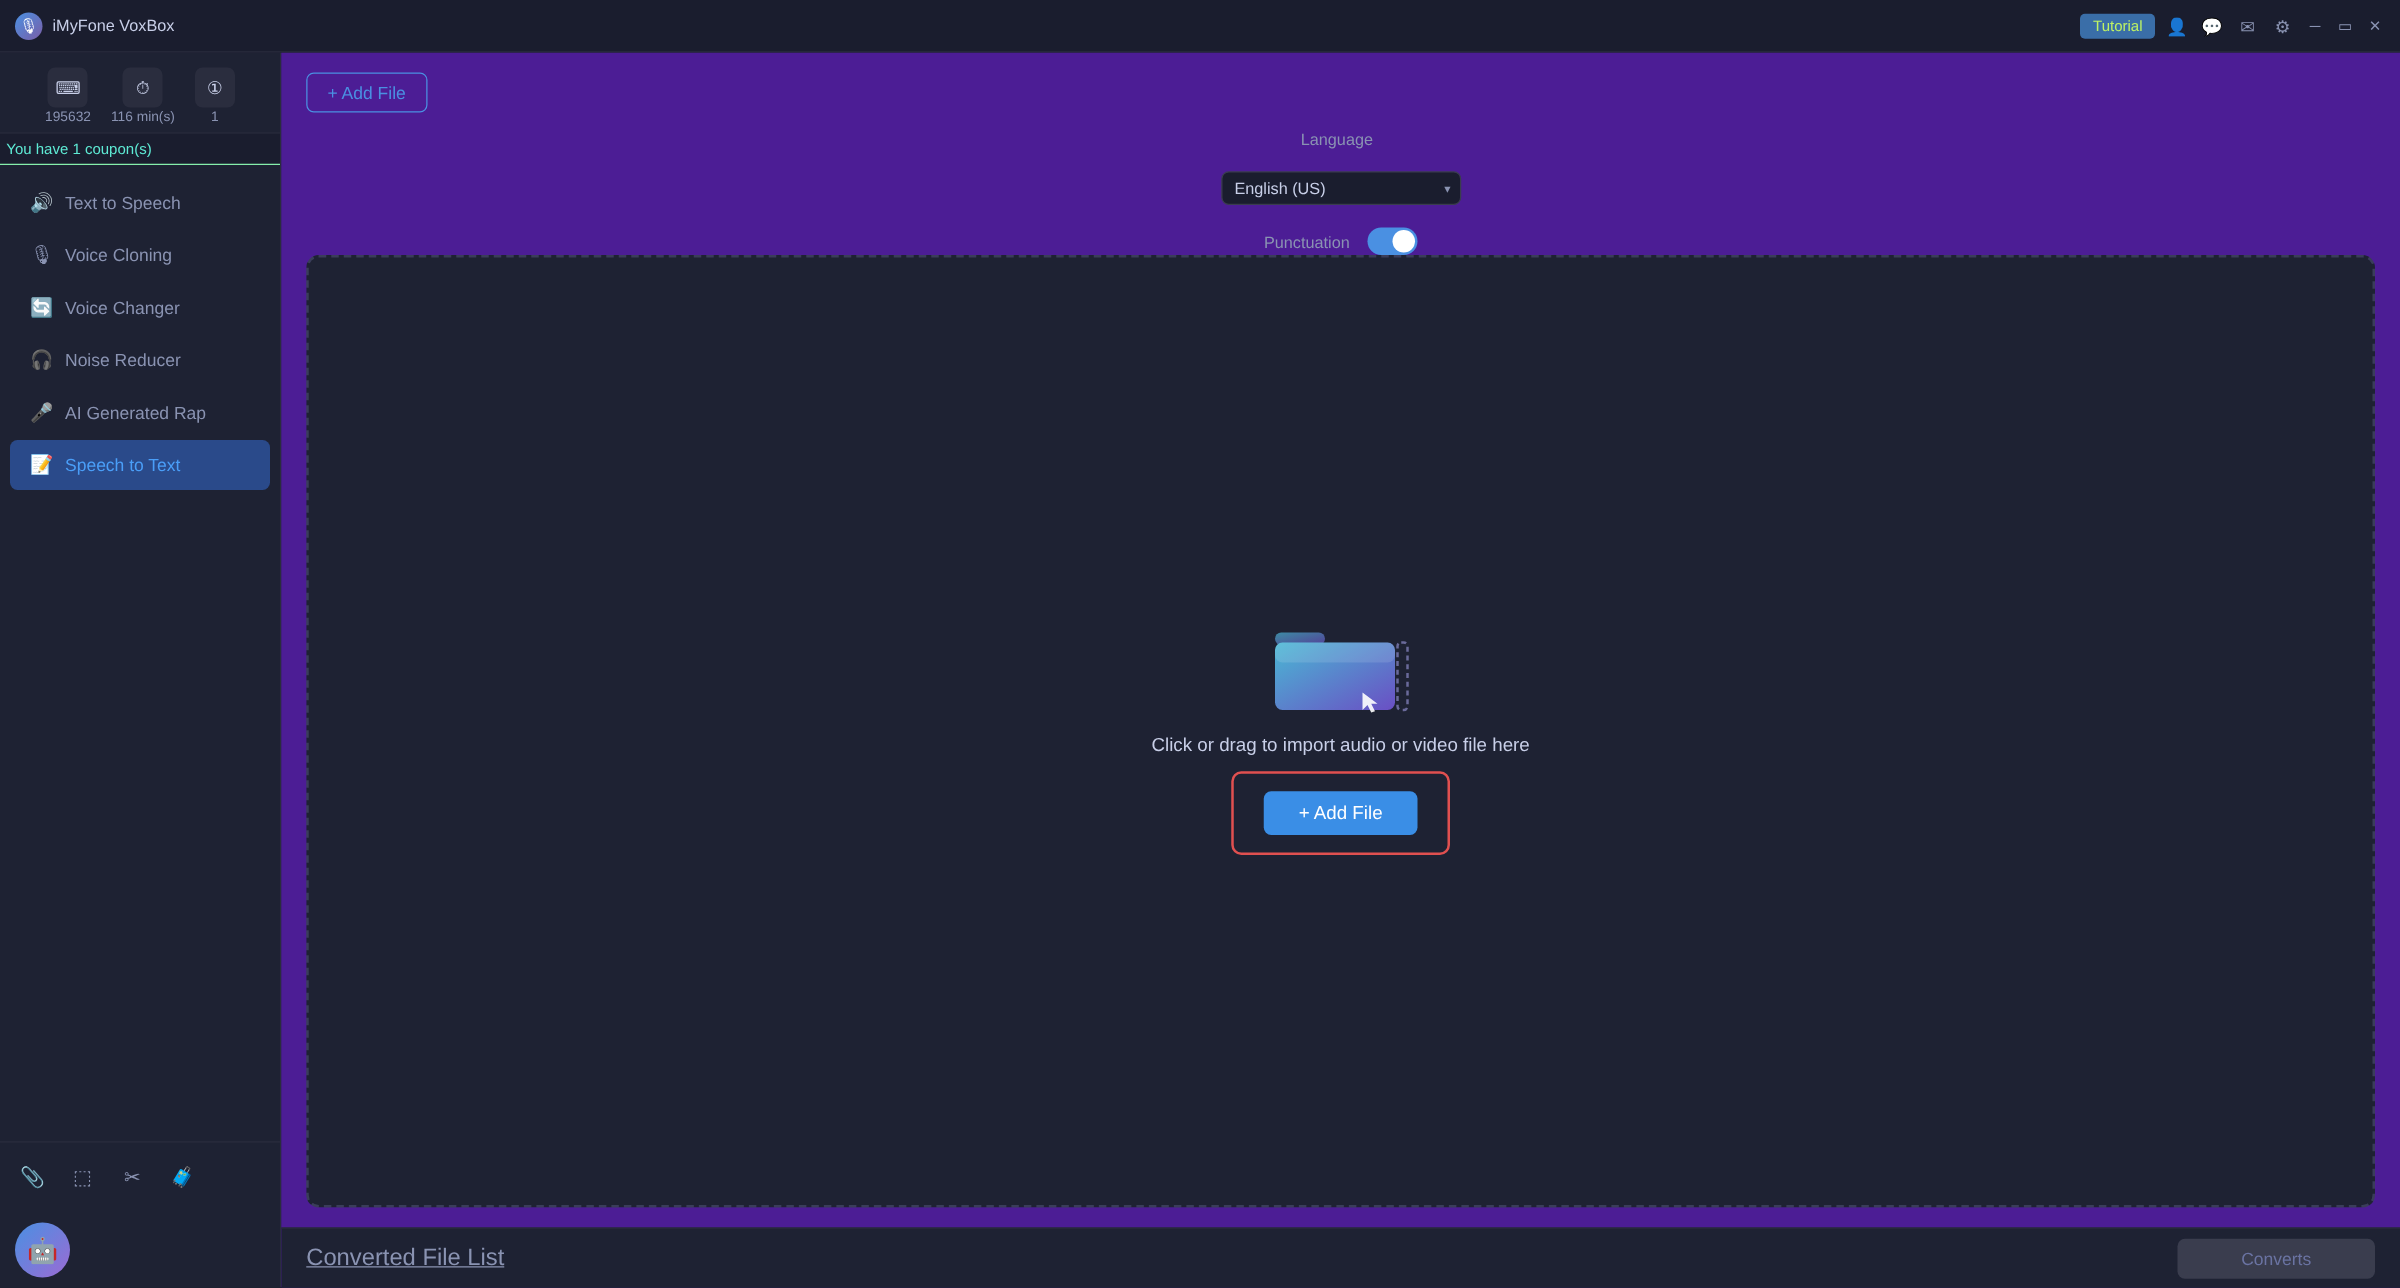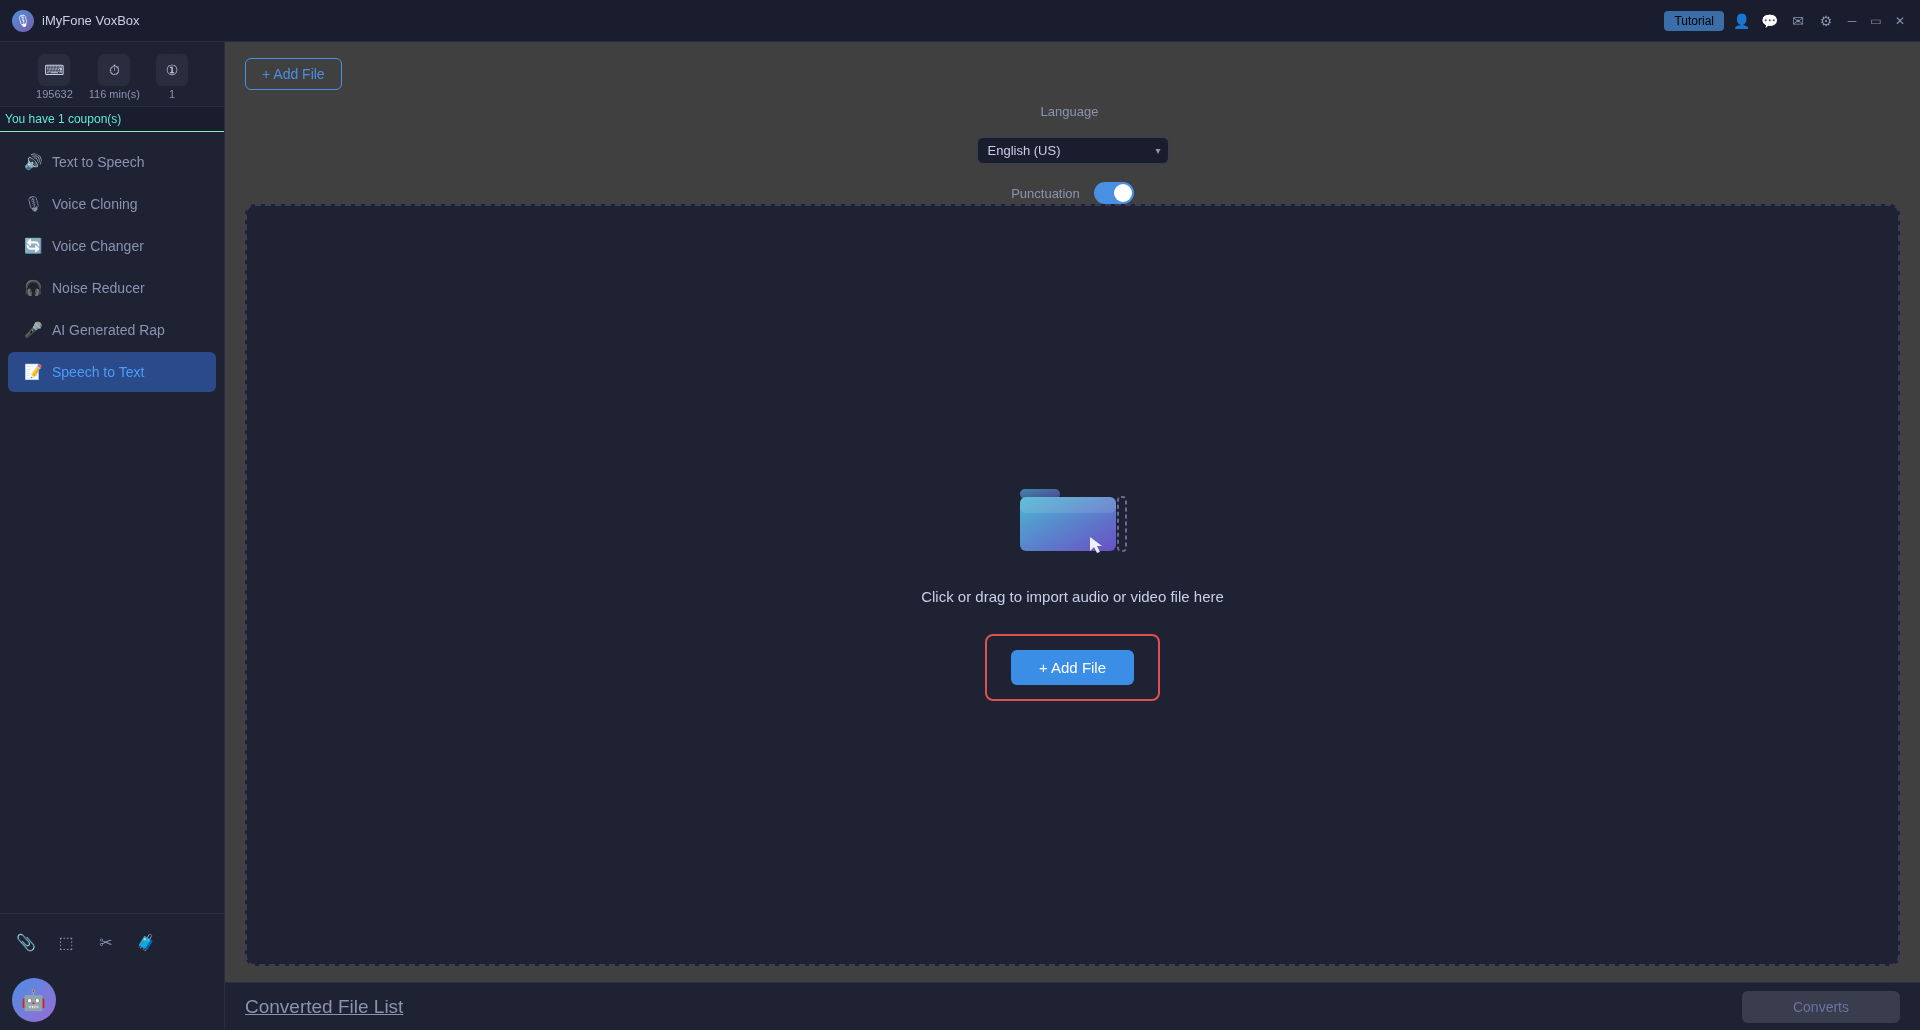--- a/index.html
+++ b/index.html
@@ -42,21 +42,21 @@
       color: #c8cfe8;
       flex: 1;
     }
     .title-bar-controls {
       display: flex;
       align-items: center;
       gap: 8px;
     }
     .tutorial-btn {
       background: #3a6ea8;
-      color: #000000;
+      color: #bef264;
       border: none;
       border-radius: 4px;
       padding: 3px 10px;
       font-size: 12px;
       cursor: pointer;
     }
     .title-icon {
       width: 20px;
       height: 20px;
       display: flex;
@@ -192,21 +192,21 @@
       align-items: center;
       justify-content: center;
       font-size: 20px;
     }
 
     
     .content-area {
       flex: 1;
       display: flex;
       flex-direction: column;
-      background: #404040;
+      background: #4c1d95;
       overflow: hidden;
     }
     .content-main {
       flex: 1;
       padding: 16px 20px;
       display: flex;
       flex-direction: column;
       overflow: hidden;
     }
 
@@ -300,21 +300,21 @@
       align-items: center;
       justify-content: center;
       position: relative;
       background: #1e2233;
       min-height: 0;
     }
     .drop-zone-content {
       display: flex;
       flex-direction: column;
       align-items: center;
-      gap: 29px;
+      gap: 12px;
     }
     .folder-icon-wrap {
       position: relative;
       width: 110px;
       height: 90px;
     }
     .drop-hint {
       font-size: 15px;
       color: #c8cfe8;
     }

